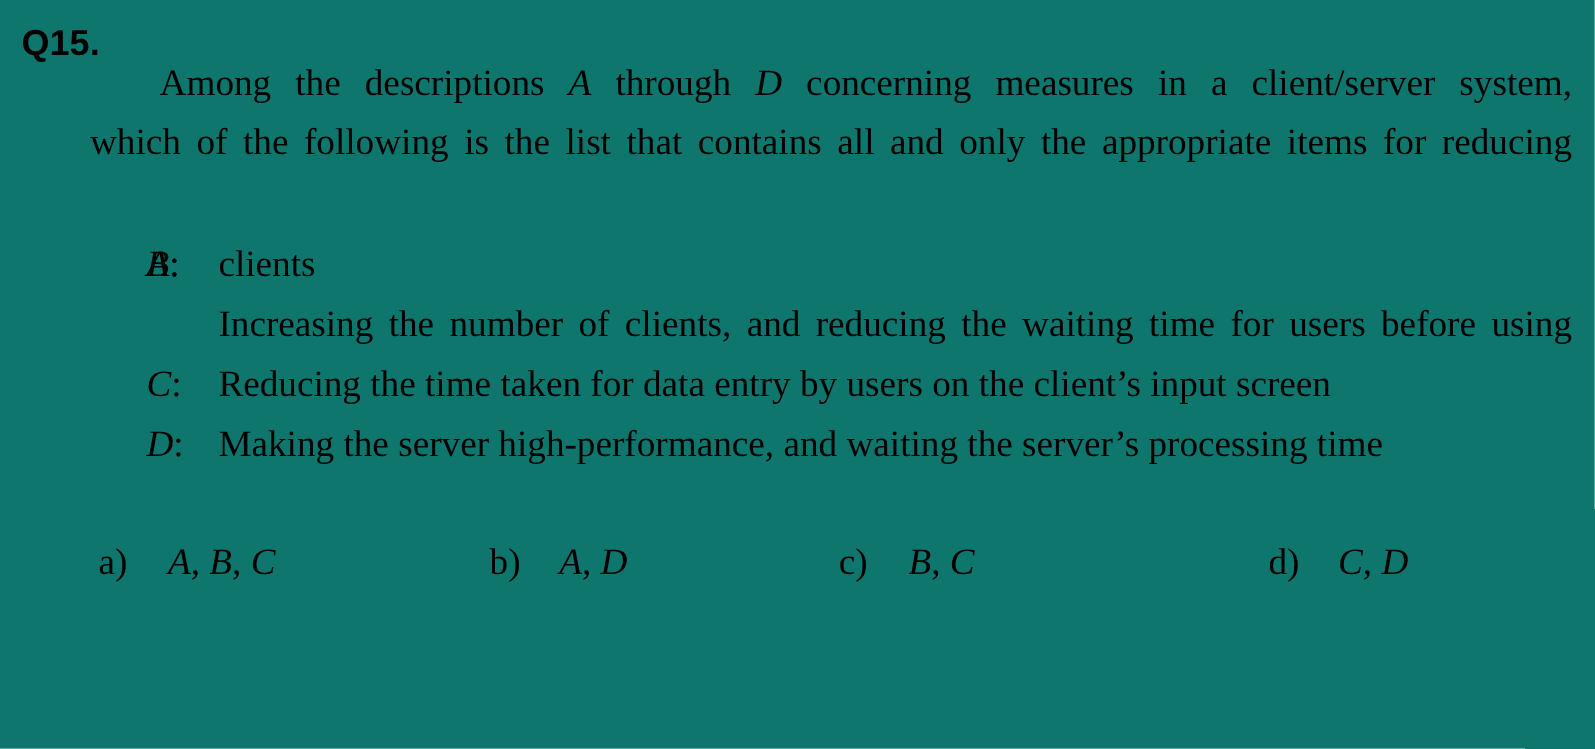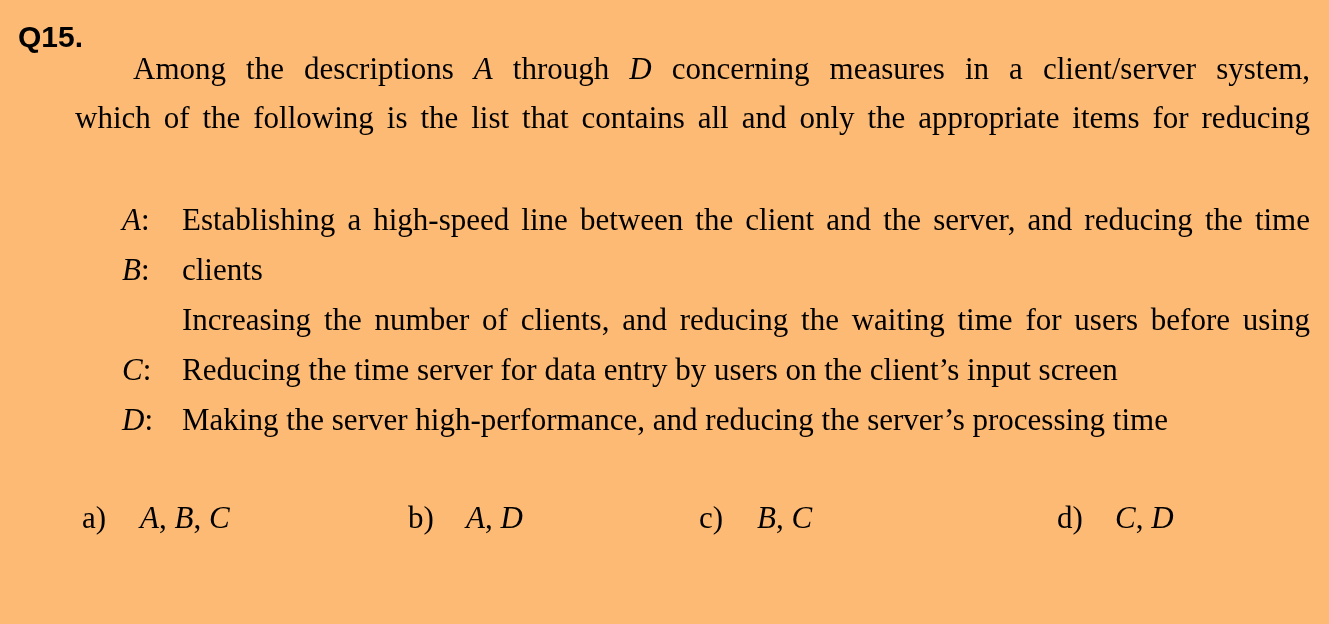--- a/index.html
+++ b/index.html
@@ -5,21 +5,21 @@
   html, body {
     margin: 0;
     padding: 0;
     background: #ffffff;
     color: #000000;
   }
   .page {
     position: relative;
     width: 1329px;
     height: 624px;
-    background: #fdba74;
+    background: #0f766e;
     overflow: hidden;
     font-family: "Liberation Serif", "DejaVu Serif", serif;
     font-size: 31px;
   }
   .it { font-style: italic; }
 
   
   .question {
     position: relative;
     padding: 12px 19px 0 75px;
@@ -73,37 +73,36 @@
   <div class="question">
     <span class="qnum">Q15.</span>
     <div class="qline jfull qindent"><span>Among the descriptions </span><span class="it">A</span><span> through </span><span class="it">D</span><span> concerning measures in a client/server system,</span></div>
     <div class="qline jfull">which of the following is the list that contains all and only the appropriate items for reducing</div>
   </div>
 
   <div class="items">
 
     <div class="item">
       <span class="ilabel"><span class="it">A</span><span>:</span></span>
-      <div class="iline jfull">Establishing a high-speed line between the client and the server, and reducing the time</div>
     </div>
 
     <div class="item">
       <span class="ilabel"><span class="it">B</span><span>:</span></span>
       <div class="iline">clients</div>
       <div class="iline jfull">Increasing the number of clients, and reducing the waiting time for users before using</div>
     </div>
 
     <div class="item">
       <span class="ilabel"><span class="it">C</span><span>:</span></span>
-      <div class="iline">Reducing the time server for data entry by users on the client’s input screen</div>
+      <div class="iline">Reducing the time taken for data entry by users on the client’s input screen</div>
     </div>
 
     <div class="item">
       <span class="ilabel"><span class="it">D</span><span>:</span></span>
-      <div class="iline">Making the server high-performance, and reducing the server’s processing time</div>
+      <div class="iline">Making the server high-performance, and waiting the server’s processing time</div>
     </div>
 
   </div>
 
   <div class="options">
     <span class="opt opt-a">
       <span class="okey">a)</span><span class="oval"><span class="it">A</span><span>, </span><span class="it">B</span><span>, </span><span class="it">C</span></span>
     </span>
     <span class="opt opt-b">
       <span class="okey">b)</span><span class="oval"><span class="it">A</span><span>, </span><span class="it">D</span></span>

